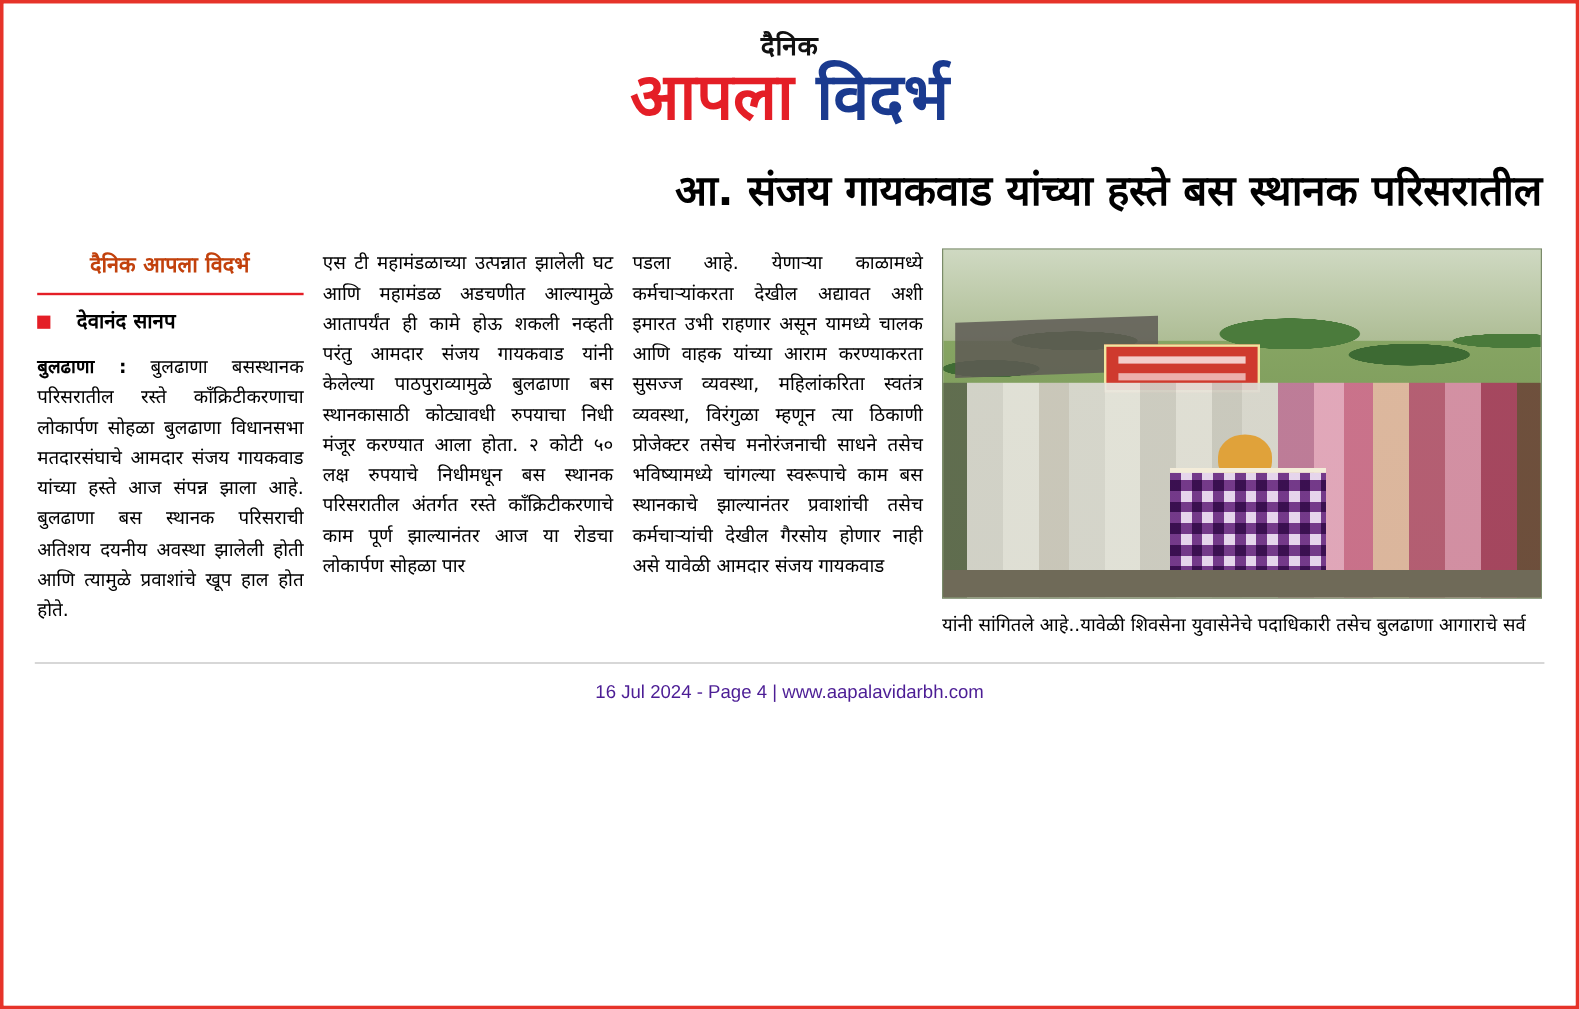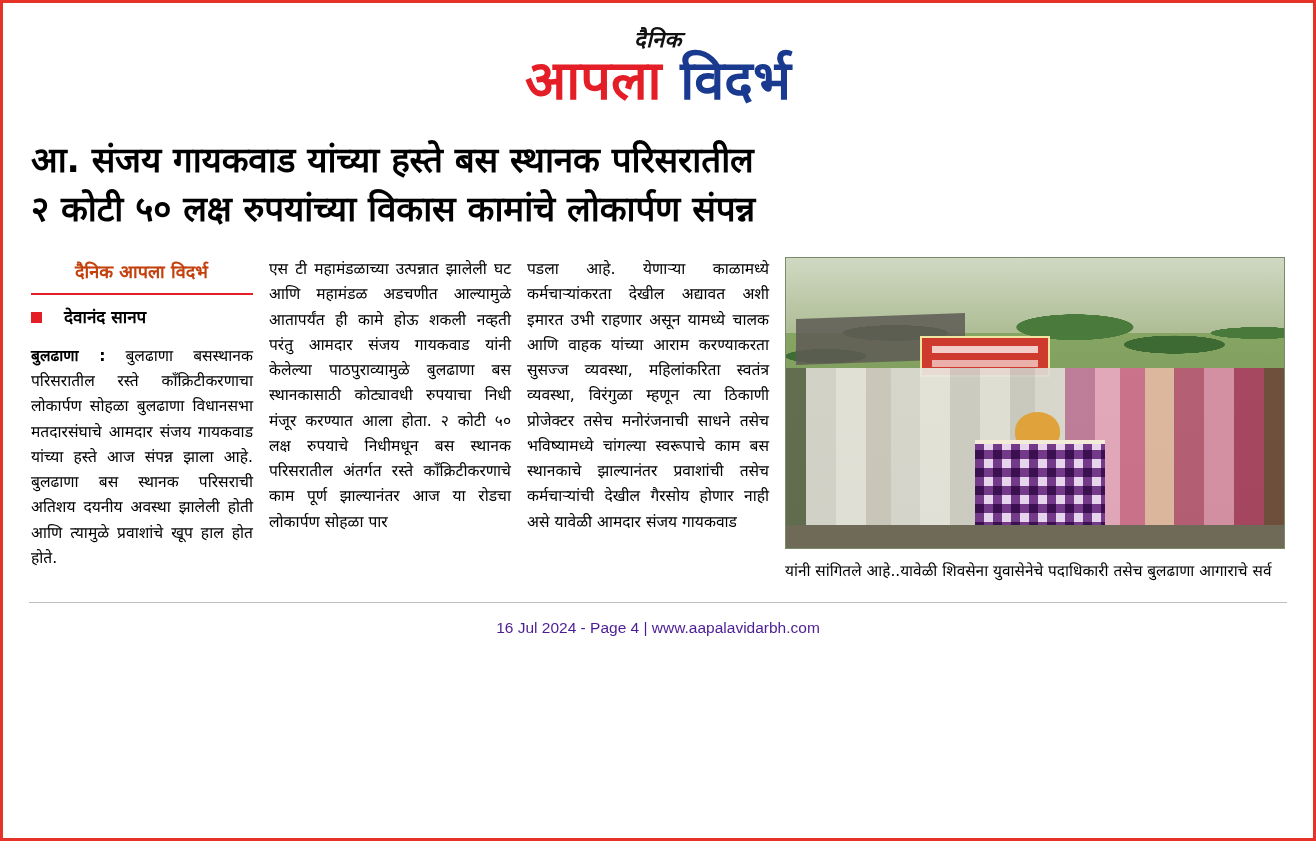--- a/index.html
+++ b/index.html
@@ -30,21 +30,20 @@
     text-align: center;
     padding-top: 26px;
   }
   .mast-small {
     font-family: "DejaVu Sans", sans-serif;
     font-weight: bold;
     font-size: 22px;
     color: #111;
     letter-spacing: 0.5px;
     line-height: 1;
-    font-style: italic;
   }
   .mast-main {
     font-family: "DejaVu Sans", sans-serif;
     font-weight: bold;
     font-size: 54px;
     line-height: 1.05;
     margin-top: 2px;
     color: #e41e26;
     white-space: nowrap;
   }
@@ -56,21 +55,21 @@
     font-family: "DejaVu Sans", sans-serif;
     font-size: 12.5px;
     font-weight: bold;
     color: #111;
   }
   .mast-sub .editor-label { color: #e41e26; }
 
   
   .headline {
     margin: 26px 28px 0 28px;
-    text-align: left;
+    text-align: right;
     font-family: "DejaVu Sans", sans-serif;
     font-weight: bold;
     font-size: 35px;
     line-height: 1.42;
     color: #000;
     letter-spacing: -0.2px;
   }
 
   
   .body-wrap {
@@ -231,21 +230,20 @@
 <div class="page">
   <div class="inner">
 
     <div class="masthead">
       <div class="mast-small">दैनिक</div>
       <div class="mast-main"><span>आपला </span><span class="blue">विदर्भ</span></div>
     </div>
 
     <div class="headline">
       <div>आ. संजय गायकवाड यांच्या हस्ते बस स्थानक परिसरातील</div>
-      <div>२ कोटी ५० लक्ष रुपयांच्या विकास कामांचे लोकार्पण संपन्न</div>
     </div>
 
     <div class="body-wrap">
 
       <div class="col col-1">
         <div class="kicker">दैनिक आपला विदर्भ</div>
         <hr class="kicker-rule">
         <div class="byline">
           <span class="byline-square"></span>
           <span>देवानंद सानप</span>

